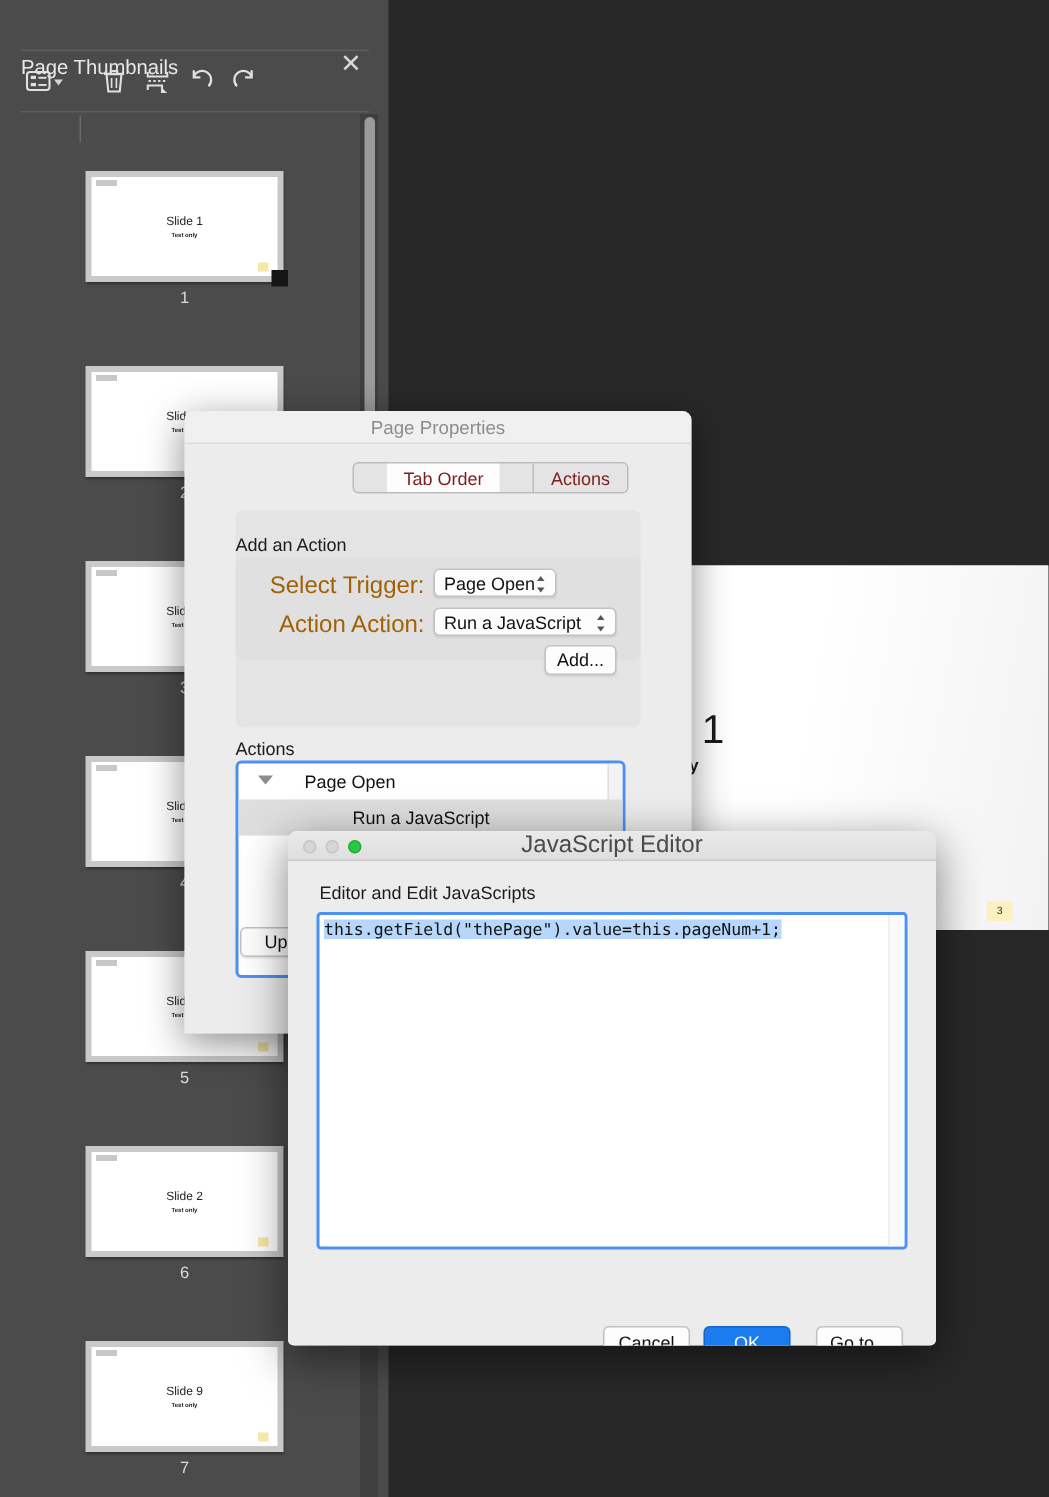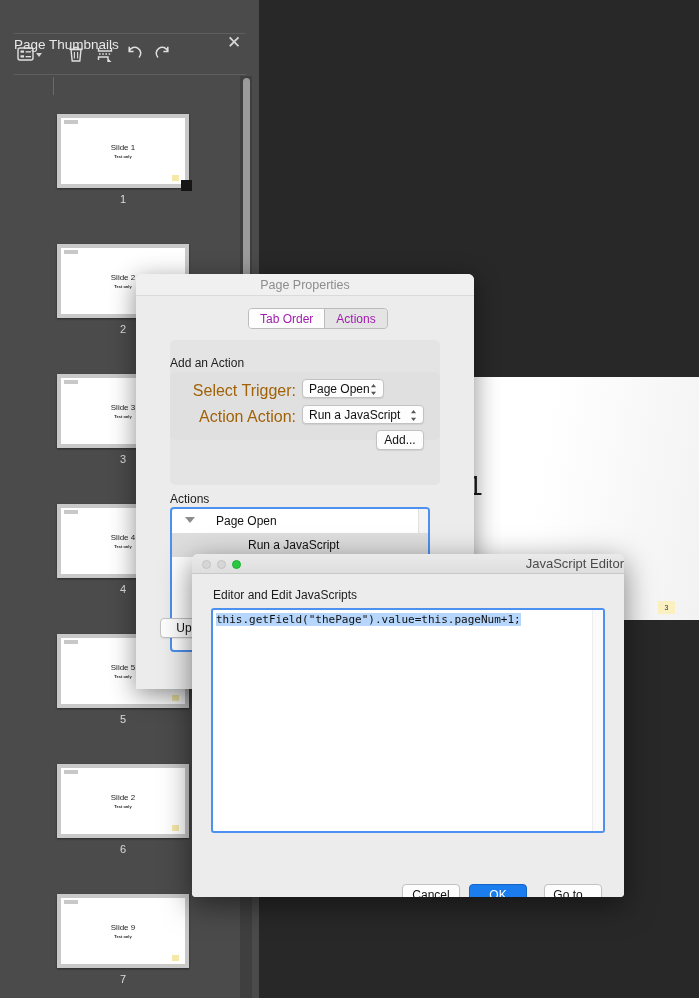--- a/index.html
+++ b/index.html
@@ -115,21 +115,21 @@
     position: absolute; left: 240px; top: 76px; width: 12px; height: 922px;
     background: #3f3f3f;
   }
   .panel-scroll-thumb {
     position: absolute; left: 243px; top: 78px; width: 7px; height: 280px;
     background: #9b9b9b; border-radius: 4px; cursor: pointer;
   }
 
   
   .pp {
-    position: absolute; left: 136px; top: 274px; width: 338px; height: 415px;
+    position: absolute; left: 123px; top: 274px; width: 338px; height: 415px;
     background: #ececec; border-radius: 6px 6px 0 0;
     box-shadow: 0 6px 26px rgba(0,0,0,.45);
     overflow: hidden;
   }
   .pp-titlebar {
     position: absolute; left: 0; top: 0; width: 338px; height: 22px;
     background: #f0f0f0; border-bottom: 1px solid #dadada;
   }
   .pp-title {
     width: 338px; text-align: center; line-height: 22px;
@@ -139,22 +139,22 @@
     position: absolute; left: 0; top: 22px; width: 338px; bottom: 0;
     background: #ececec;
   }
   .tabs {
     position: absolute; left: 112px; top: 12px;
     display: flex; height: 21px;
     border: 1px solid #bcbcbc; border-radius: 4px; overflow: hidden;
     background: #e4e4e4;
   }
   .tab {
-    padding: 0 11px; line-height: 21px; font-size: 12px; color: #a21caf;
-    cursor: pointer; background: #e4e4e4;
+    padding: 0 11px; line-height: 21px; font-size: 12px; color: #7f1d1d;
+    cursor: pointer; background: #e4e4e4; margin-left: 22px;
   }
   .tab.active { background: #fdfdfd; }
   .tab + .tab { border-left: 1px solid #bcbcbc; }
 
   .group-box {
     position: absolute; left: 34px; top: 44px; width: 270px; height: 145px;
     background: #e4e4e4; border-radius: 5px;
   }
   .group-label {
     position: absolute; left: 34px; top: 60px;
@@ -220,22 +220,22 @@
     background: #ececec; border-radius: 6px 6px 4px 4px;
     box-shadow: 0 8px 30px rgba(0,0,0,.5);
     overflow: hidden;
   }
   .js-titlebar {
     position: absolute; left: 0; top: 0; width: 432px; height: 20px;
     background: linear-gradient(#eaeaea,#dedede);
     border-bottom: 1px solid #c8c8c8;
   }
   .js-title {
-    width: 432px; text-align: right; line-height: 20px;
-    font-size: 13px; color: #4a4a4a;
+    width: 432px; text-align: center; line-height: 20px;
+    font-size: 16px; color: #4a4a4a;
   }
   .light {
     position: absolute; top: 6px; width: 9px; height: 9px; border-radius: 50%;
     cursor: pointer;
   }
   .l1 { left: 10px; background: #d6d6d6; border: 1px solid #c4c4c4; }
   .l2 { left: 25px; background: #d6d6d6; border: 1px solid #c4c4c4; }
   .l3 { left: 40px; background: #28c840; border: 1px solid #1fae33; }
   .js-body {
     position: absolute; left: 0; top: 20px; width: 432px; bottom: 0;

